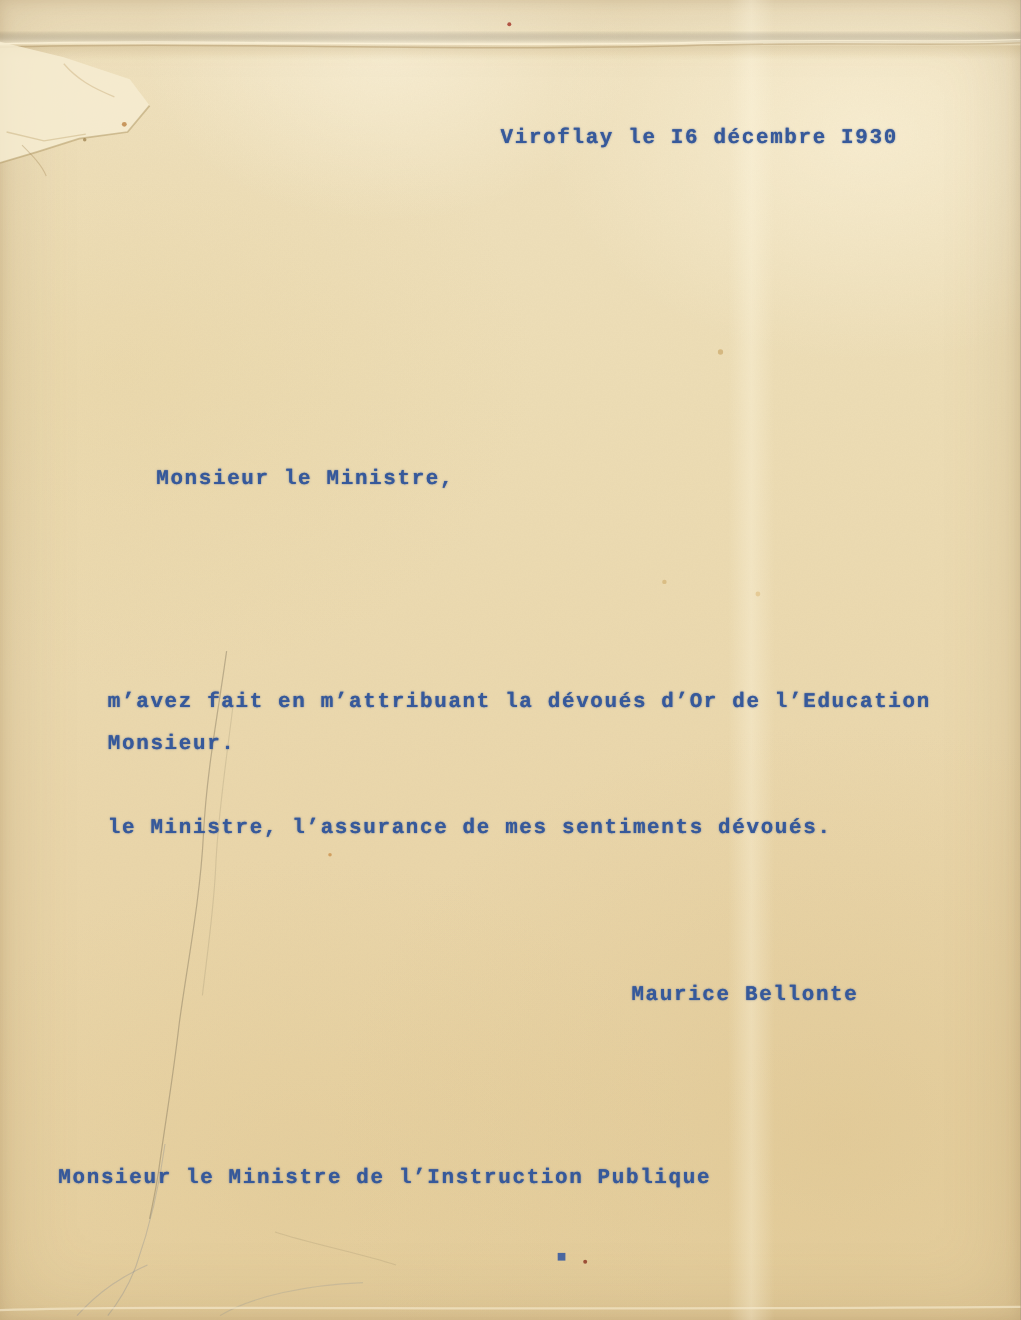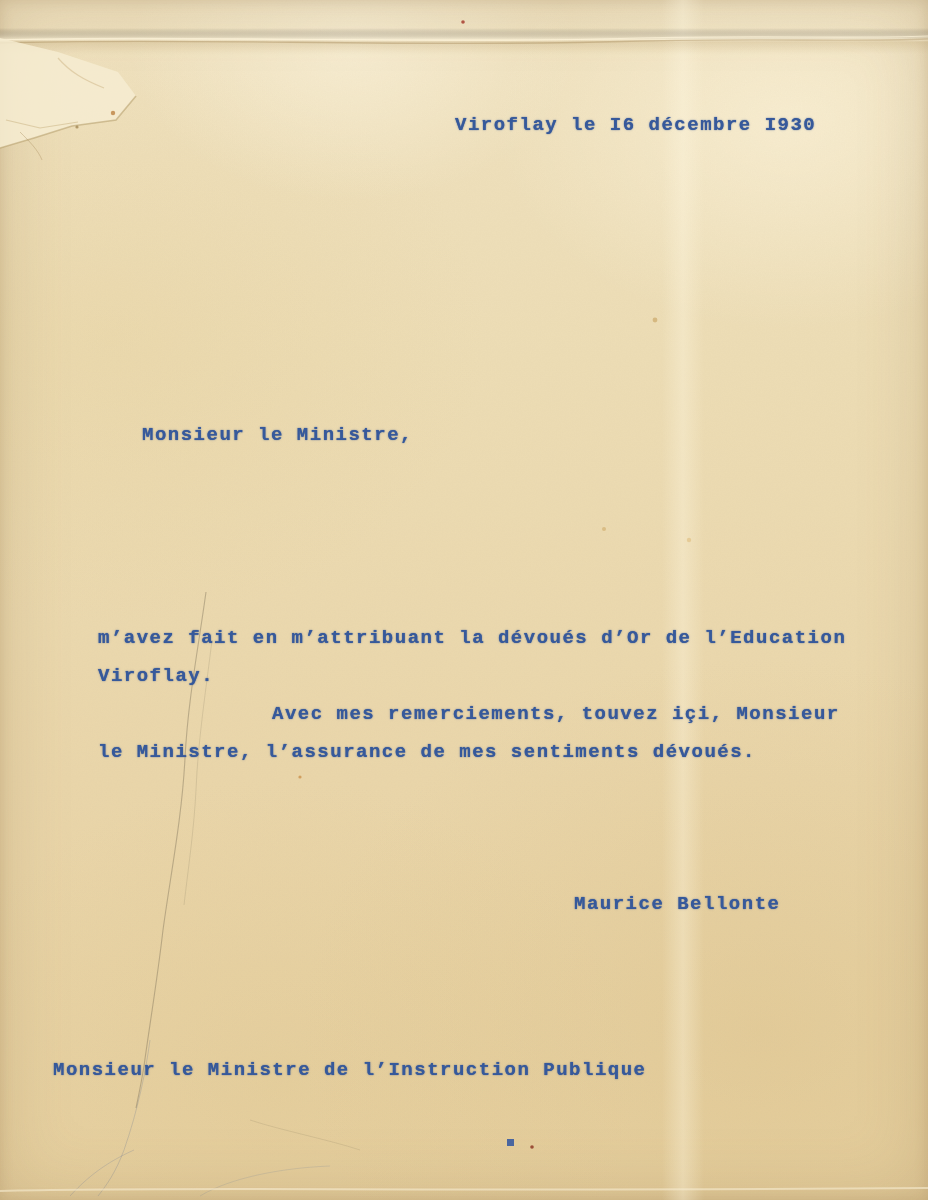--- a/index.html
+++ b/index.html
@@ -105,19 +105,18 @@
       <circle cx="300" cy="777" r="1.6" fill="#c27c2e" fill-opacity="0.6"></circle>
     </g>
 
     <path d="M0,1191 C160,1186 420,1192 928,1188" fill="none" stroke="#f7edd2" stroke-opacity="0.6" stroke-width="2"></path>
   </svg>
 
   <div class="ink pos-dateline">Viroflay le I6 décembre I930</div>
   <div class="ink pos-salutation">Monsieur le Ministre,</div>
 
   <div class="ink pos-body1">m’avez fait en m’attribuant la dévoués d’Or de l’Education</div>
-  <div class="ink pos-body2">Viroflay.</div>
-  <div class="ink pos-body3">Avec mes remerciements, touvez içi, Monsieur</div>
+  <div class="ink pos-body2">Monsieur.</div>
   <div class="ink pos-body4">le Ministre, l’assurance de mes sentiments dévoués.</div>
 
   <div class="ink pos-signature">Maurice Bellonte</div>
   <div class="ink pos-recipient">Monsieur le Ministre de l’Instruction Publique</div>
 </div>
 
 </body></html>

